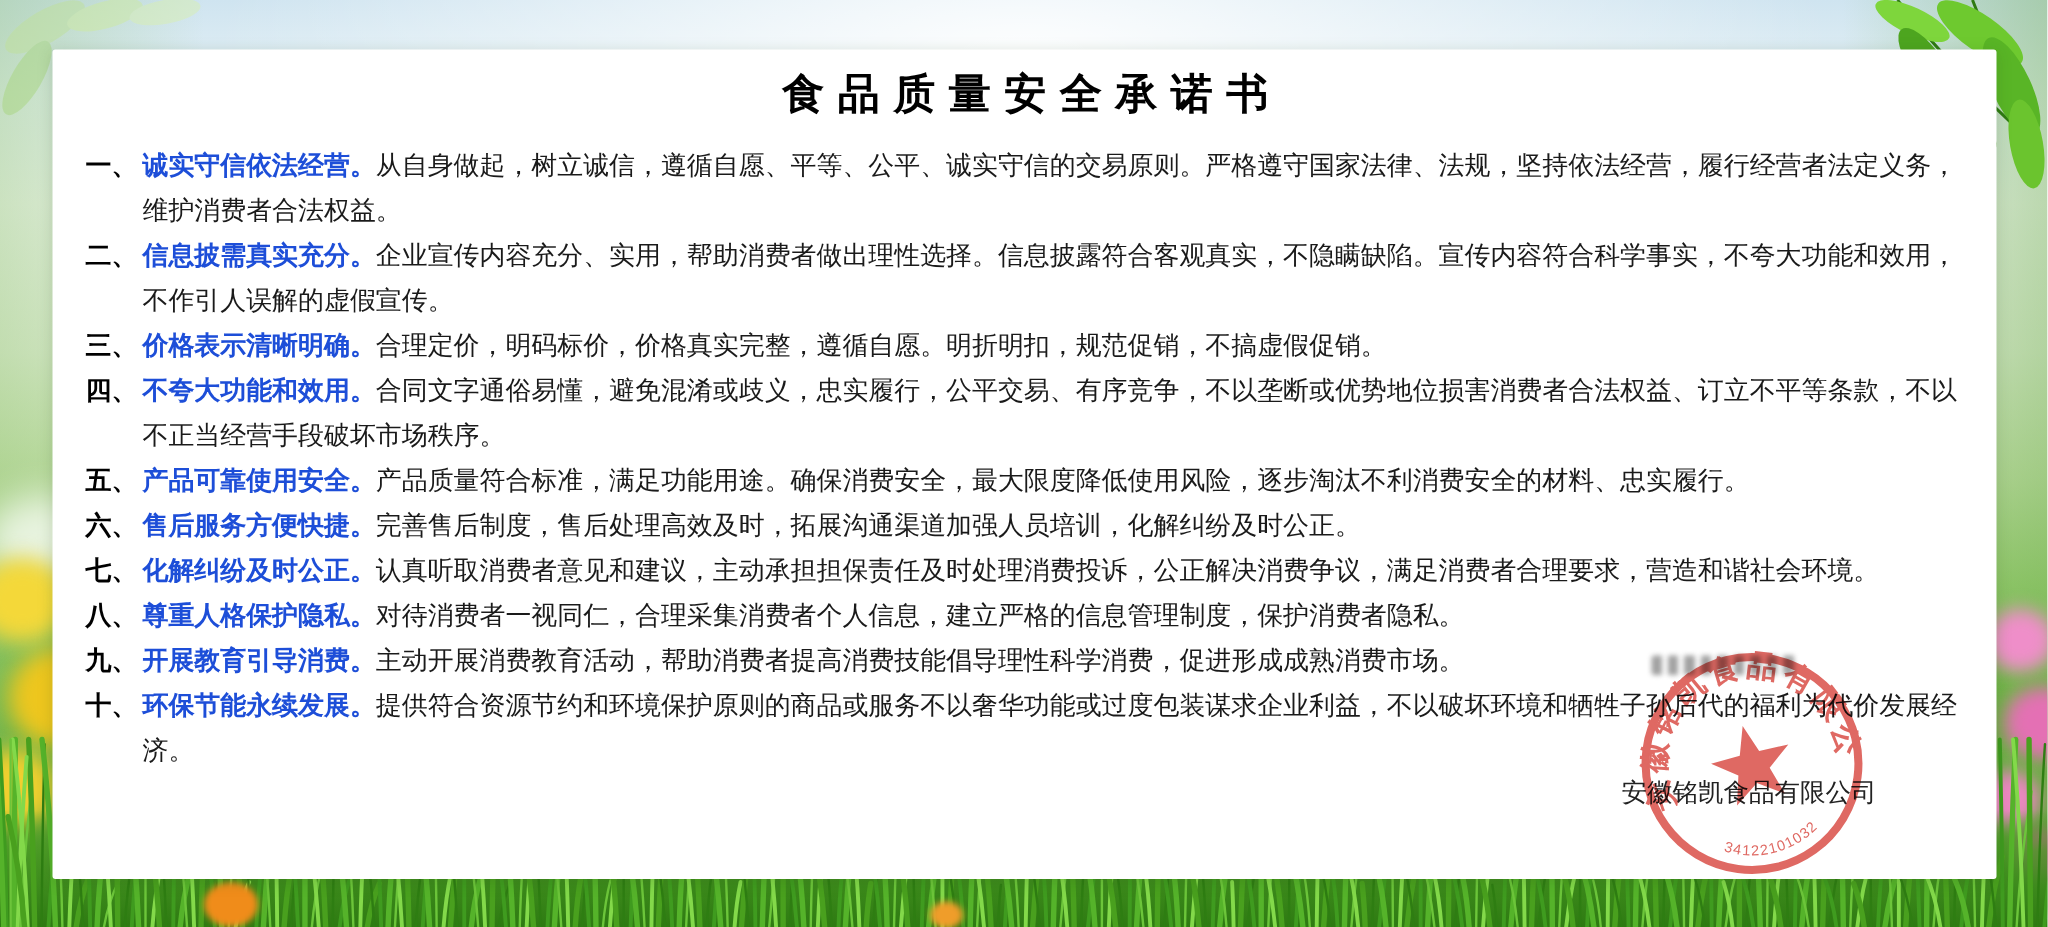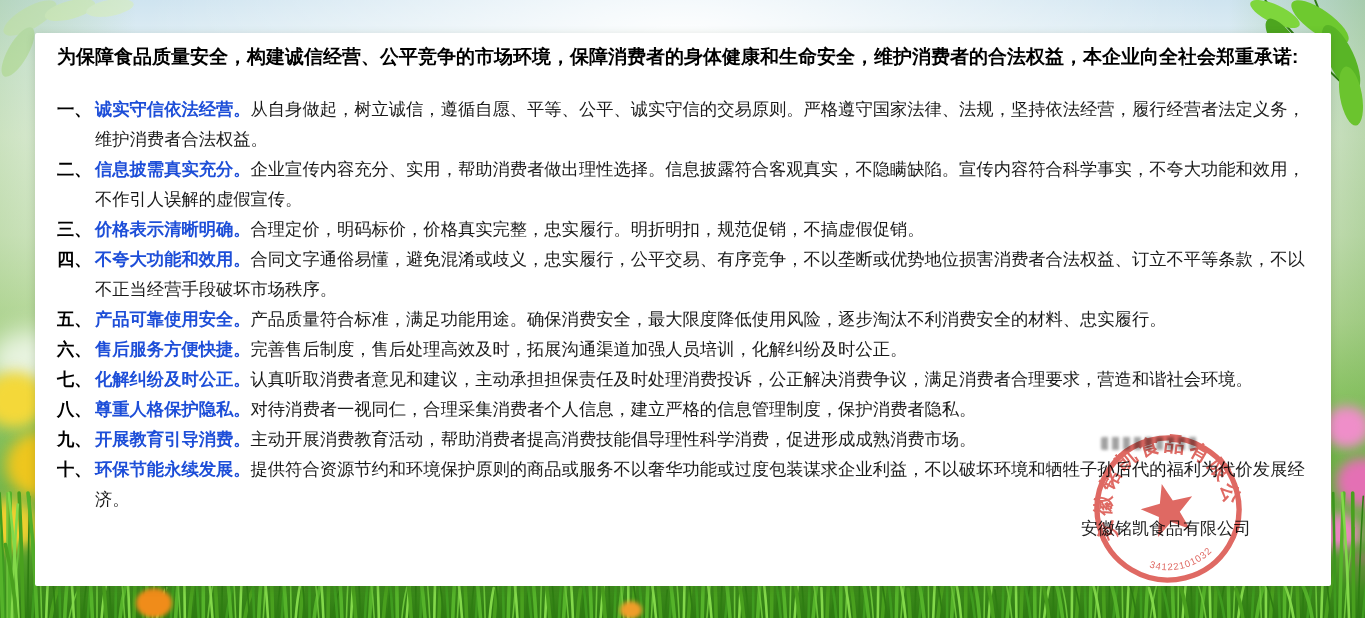--- a/index.html
+++ b/index.html
@@ -406,27 +406,27 @@
       <path d="M 1358.3 130 Q 1359.8 63.0 1363.3 8.2" stroke="#2e7d12" stroke-width="1.6" fill="none" stroke-linecap="round"></path>
       <path d="M 1362.9 130 Q 1366.2 85.0 1373.9 48.1" stroke="#3f9b1f" stroke-width="2.6" fill="none" stroke-linecap="round"></path>
       <path d="M 2.5 130 Q 0.7 61.3 -3.5 5.0" stroke="#55b32a" stroke-width="3.6" fill="none" stroke-linecap="round"></path>
       <path d="M 7.1 130 Q 7.1 61.3 7.1 5.0" stroke="#6cc53a" stroke-width="1.6" fill="none" stroke-linecap="round"></path>
       <path d="M 11.8 130 Q 13.6 67.6 17.8 16.6" stroke="#83d94a" stroke-width="2.6" fill="none" stroke-linecap="round"></path>
       <path d="M 16.4 130 Q 13.1 89.6 5.4 56.5" stroke="#49a01e" stroke-width="3.6" fill="none" stroke-linecap="round"></path>
     </svg>
 
   <div class="card">
 
-
-    <p class="intro">为保障食品质量安全，构建诚信经营、公平竞争的市场环境，保障消费者的身体健康和生命安全，维护消费者的合法权益，本企业向全社会郑重承诺:</p>
+    <h1 class="title">食品质量安全承诺书</h1>
+
 
     <ol class="items">
       <li><span class="num">一、</span><span class="lead">诚实守信依法经营。</span><span class="body">从自身做起，树立诚信，遵循自愿、平等、公平、诚实守信的交易原则。严格遵守国家法律、法规，坚持依法经营，履行经营者法定义务，维护消费者合法权益。</span></li>
       <li><span class="num">二、</span><span class="lead">信息披需真实充分。</span><span class="body">企业宣传内容充分、实用，帮助消费者做出理性选择。信息披露符合客观真实，不隐瞒缺陷。宣传内容符合科学事实，不夸大功能和效用，不作引人误解的虚假宣传。</span></li>
-      <li><span class="num">三、</span><span class="lead">价格表示清晰明确。</span><span class="body">合理定价，明码标价，价格真实完整，忠实履行。明折明扣，规范促销，不搞虚假促销。</span></li>
+      <li><span class="num">三、</span><span class="lead">价格表示清晰明确。</span><span class="body">合理定价，明码标价，价格真实完整，遵循自愿。明折明扣，规范促销，不搞虚假促销。</span></li>
       <li><span class="num">四、</span><span class="lead">不夸大功能和效用。</span><span class="body">合同文字通俗易懂，避免混淆或歧义，忠实履行，公平交易、有序竞争，不以垄断或优势地位损害消费者合法权益、订立不平等条款，不以不正当经营手段破坏市场秩序。</span></li>
       <li><span class="num">五、</span><span class="lead">产品可靠使用安全。</span><span class="body">产品质量符合标准，满足功能用途。确保消费安全，最大限度降低使用风险，逐步淘汰不利消费安全的材料、忠实履行。</span></li>
       <li><span class="num">六、</span><span class="lead">售后服务方便快捷。</span><span class="body">完善售后制度，售后处理高效及时，拓展沟通渠道加强人员培训，化解纠纷及时公正。</span></li>
       <li><span class="num">七、</span><span class="lead">化解纠纷及时公正。</span><span class="body">认真听取消费者意见和建议，主动承担担保责任及时处理消费投诉，公正解决消费争议，满足消费者合理要求，营造和谐社会环境。</span></li>
       <li><span class="num">八、</span><span class="lead">尊重人格保护隐私。</span><span class="body">对待消费者一视同仁，合理采集消费者个人信息，建立严格的信息管理制度，保护消费者隐私。</span></li>
       <li><span class="num">九、</span><span class="lead">开展教育引导消费。</span><span class="body">主动开展消费教育活动，帮助消费者提高消费技能倡导理性科学消费，促进形成成熟消费市场。</span></li>
       <li><span class="num">十、</span><span class="lead">环保节能永续发展。</span><span class="body">提供符合资源节约和环境保护原则的商品或服务不以奢华功能或过度包装谋求企业利益，不以破坏环境和牺牲子孙后代的福利为代价发展经济。</span></li>
     </ol>
 
     <div class="faint-print"></div>

